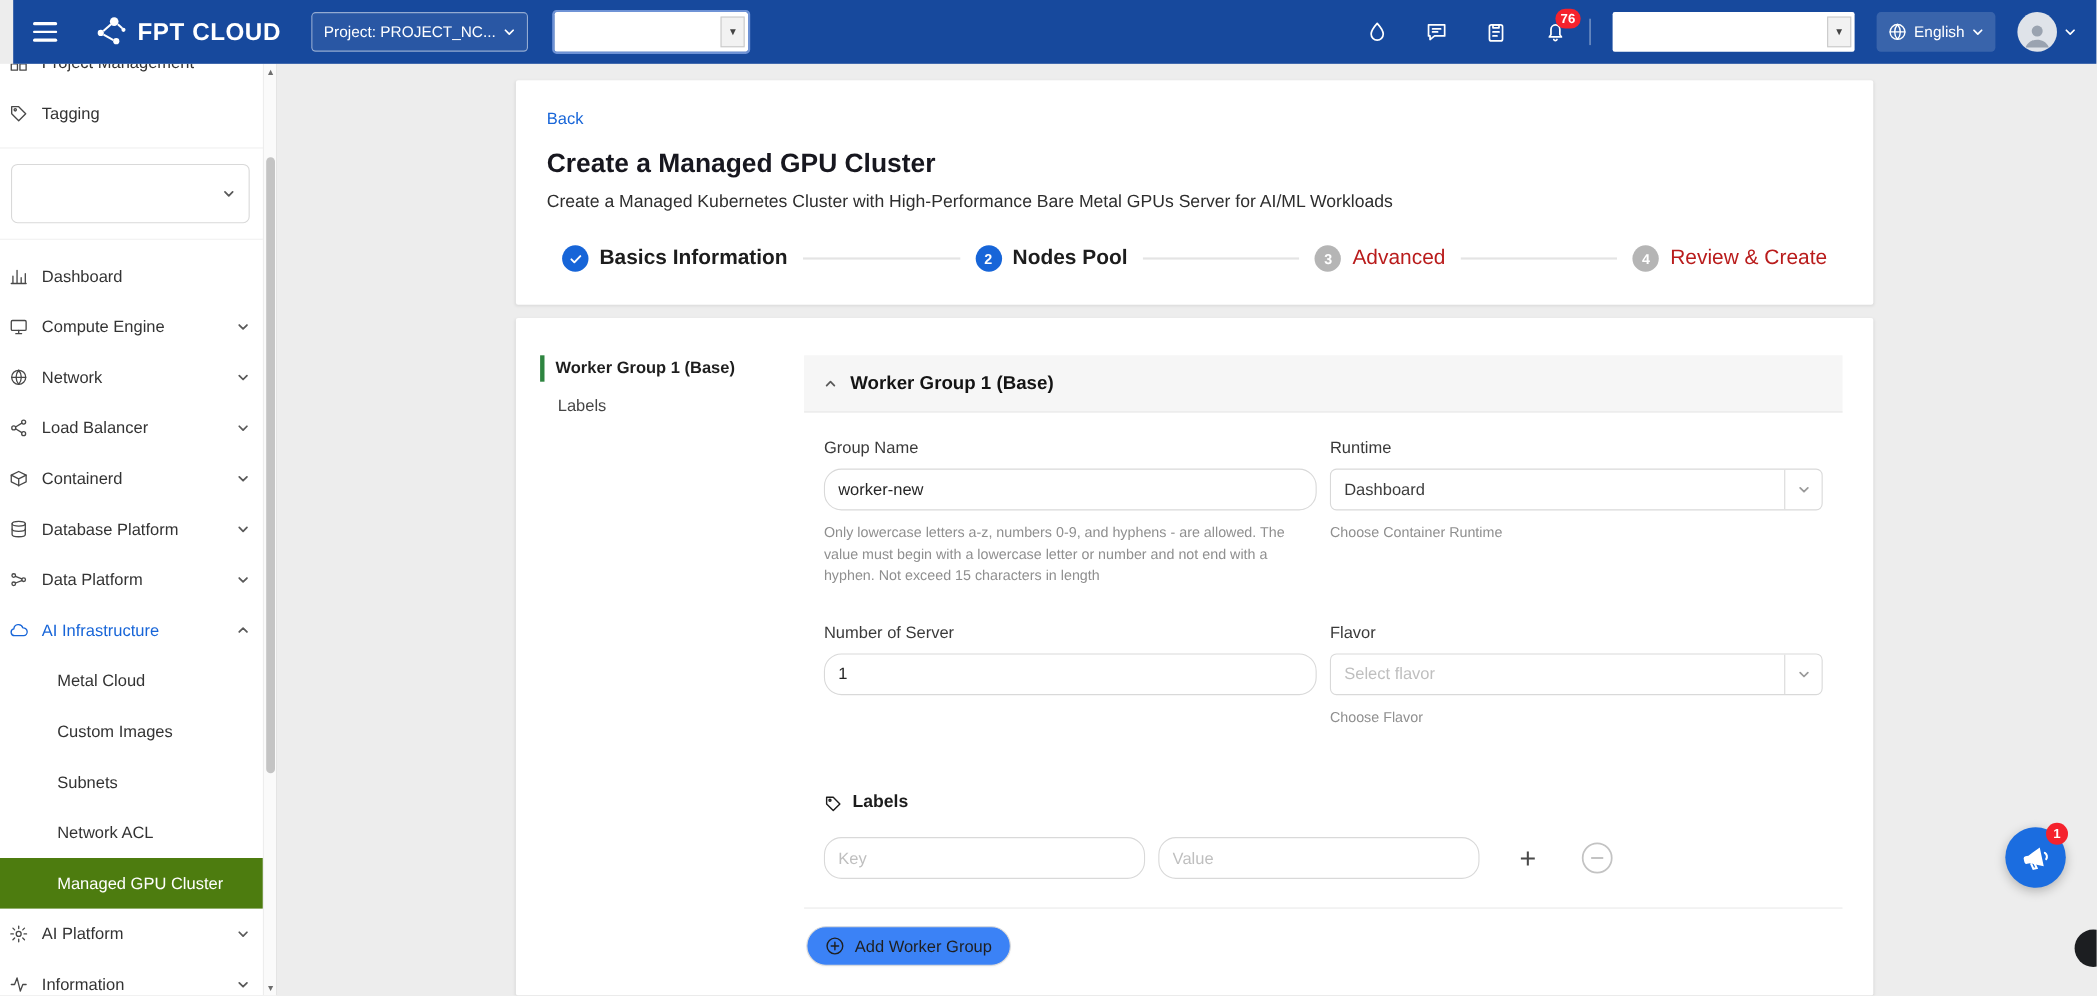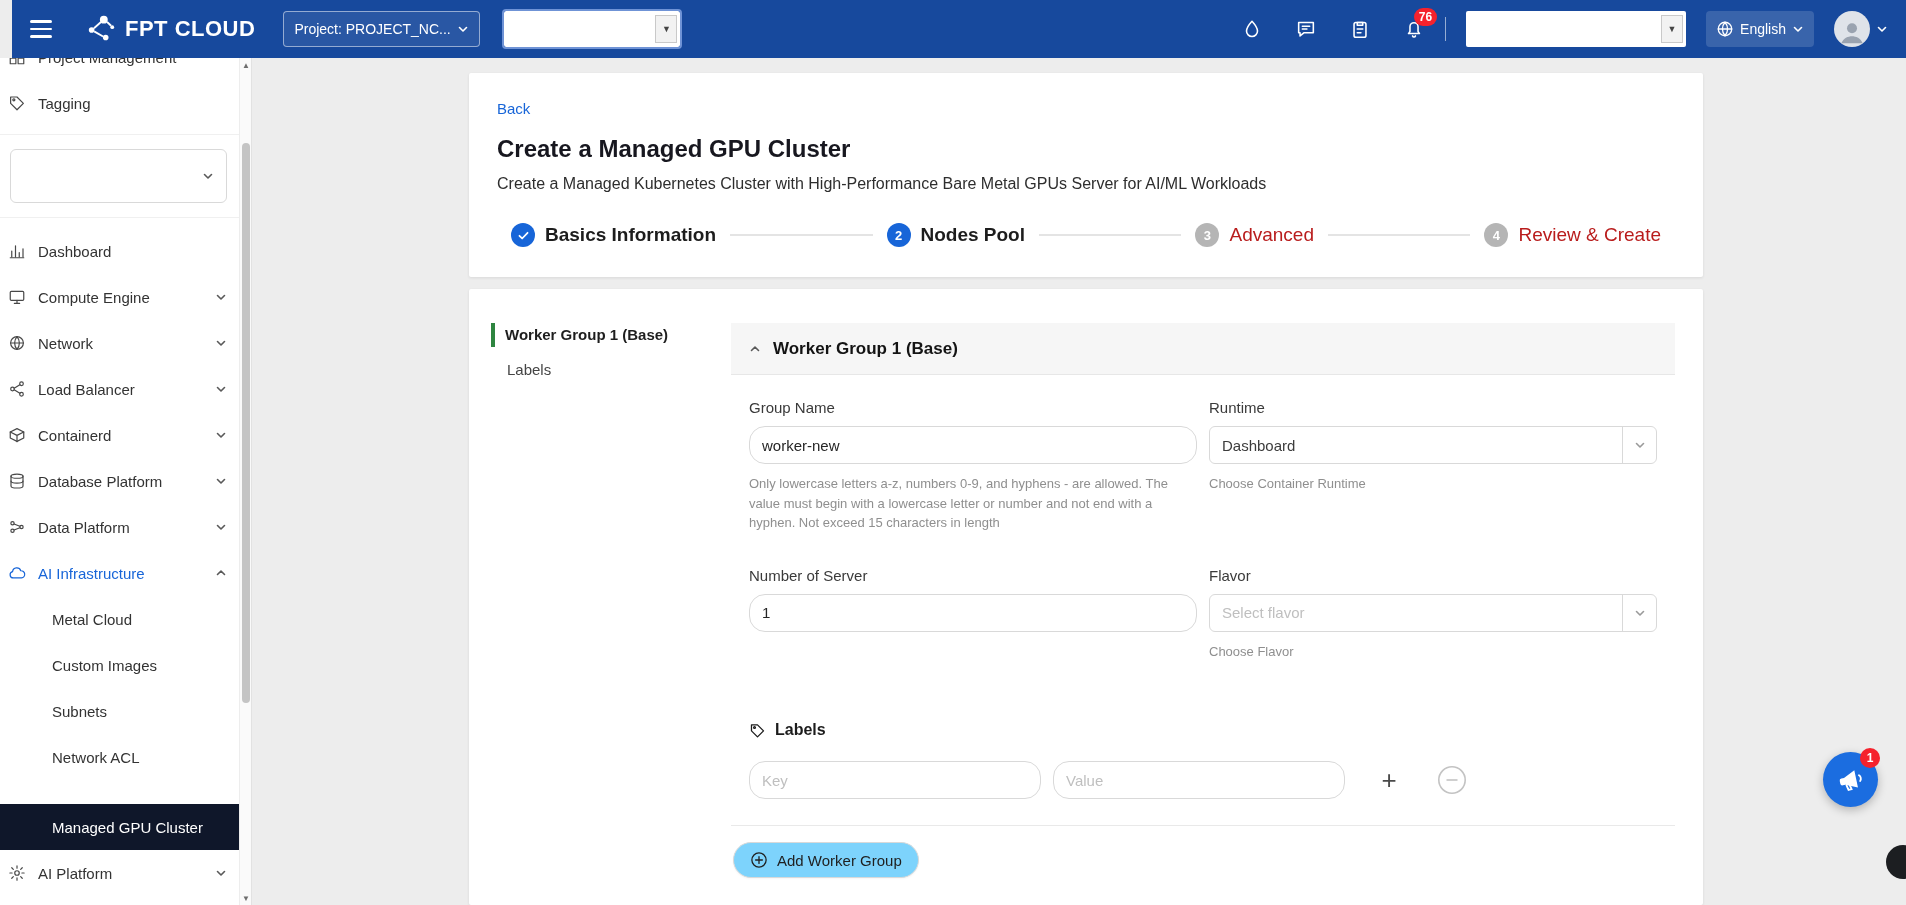--- a/index.html
+++ b/index.html
@@ -31,21 +31,21 @@
   
   .sidebar { position:absolute; top:58px; left:0; bottom:0; width:252px; background:#fff; border-right:1px solid #e2e2e2; overflow:hidden; padding-right:12px; z-index:40; }
   .side-list { margin-top:-24px; }
   .s-item { height:46px; display:flex; align-items:center; gap:12px; padding:0 12px 0 8px; font-size:15px; color:#3a3a3a; cursor:pointer; white-space:nowrap; }
   .s-item .ic { flex:none; }
   .s-item .chev { margin-left:auto; }
   .ic { width:18px; height:18px; fill:none; stroke:currentColor; stroke-width:1.6; stroke-linecap:round; stroke-linejoin:round; color:#484848; }
   .s-label { color:#333; }
   .s-blue, .s-blue .ic, .s-blue .s-label { color:#1765d8; }
   .sub-item { height:46px; display:flex; align-items:center; padding-left:52px; font-size:15px; color:#333; cursor:pointer; }
-  .sub-active { background:#0f172a; color:#fff;margin-top:24px; }
+  .sub-active { background:#4d7c0f; color:#fff; }
   .side-sep { border-top:1px solid #f0f0f0; margin-top:8px; }
   .side-select-wrap { padding:14px 12px 14px 10px; border-bottom:1px solid #f0f0f0; margin-bottom:10px; }
   .side-select { height:54px; border:1px solid #d9d9d9; border-radius:6px; display:flex; align-items:center; justify-content:flex-end; padding:0 12px; cursor:pointer; background:#fff; }
   .side-scrollbar { position:absolute; top:0; right:0; bottom:0; width:12px; background:#fafafa; border-left:1px solid #ededed; }
   .sb-arrow { position:absolute; left:0; width:12px; height:14px; font-size:8px; color:#6e6e6e; display:flex; align-items:center; justify-content:center; cursor:pointer; }
   .sb-up { top:0; } .sb-down { bottom:0; }
   .sb-thumb { position:absolute; left:2px; width:8px; top:85px; height:560px; background:#c4c4c4; border-radius:4px; cursor:pointer; }
 
   
   .content { position:absolute; top:58px; left:252px; right:0; bottom:0; overflow:hidden; padding:15px 203px 0 217px; display:flex; flex-direction:column; gap:12px; }
@@ -87,21 +87,21 @@
   .row2 { margin-top:34px; }
 
   .labels-section { margin-top:60px; }
   .labels-head { display:flex; align-items:center; gap:9px; }
   .labels-title { font-size:16px; font-weight:700; color:#1c1c1c; }
   .labels-row { margin-top:22px; display:flex; align-items:center; gap:12px; }
   .kv-input { width:292px; }
   .plus-btn { background:none; border:none; font-size:26px; font-weight:300; color:#4a4a4a; width:40px; height:38px; cursor:pointer; line-height:1; margin-left:12px; }
   .minus-btn { background:none; border:none; cursor:pointer; width:30px; height:30px; padding:0; margin-left:16px; }
   .panel-divider { border-top:1px solid #e9e9e9; margin-top:26px; }
-  .add-btn { margin:16px 0 0 2px; align-self:flex-start; height:36px; padding:0 16px; background:#7dd3fc; border:1px solid #d9d9d9; border-radius:18px; display:inline-flex; align-items:center; gap:9px; font-size:15px; color:#1f1f1f; cursor:pointer; box-shadow:0 1px 2px rgba(0,0,0,.04); font-family:inherit; }
+  .add-btn { margin:16px 0 0 2px; align-self:flex-start; height:36px; padding:0 16px; background:#3b82f6; border:1px solid #d9d9d9; border-radius:18px; display:inline-flex; align-items:center; gap:9px; font-size:15px; color:#1f1f1f; cursor:pointer; box-shadow:0 1px 2px rgba(0,0,0,.04); font-family:inherit; }
 
   
   .fab { position:absolute; right:28px; bottom:98px; width:55px; height:55px; border-radius:50%; background:#1b6de0; border:none; display:flex; align-items:center; justify-content:center; cursor:pointer; box-shadow:0 3px 10px rgba(0,0,0,.25); z-index:60; }
   .fab-badge { position:absolute; top:-4px; right:-2px; width:20px; height:20px; border-radius:50%; background:#f5222d; color:#fff; font-size:12px; font-weight:700; display:flex; align-items:center; justify-content:center; }
   .corner-dot { position:absolute; right:-14px; bottom:26px; width:34px; height:34px; border-radius:50%; background:#1c1e21; z-index:60; }
 </style>
 </head>
 <body>
 
 <header class="navbar">

